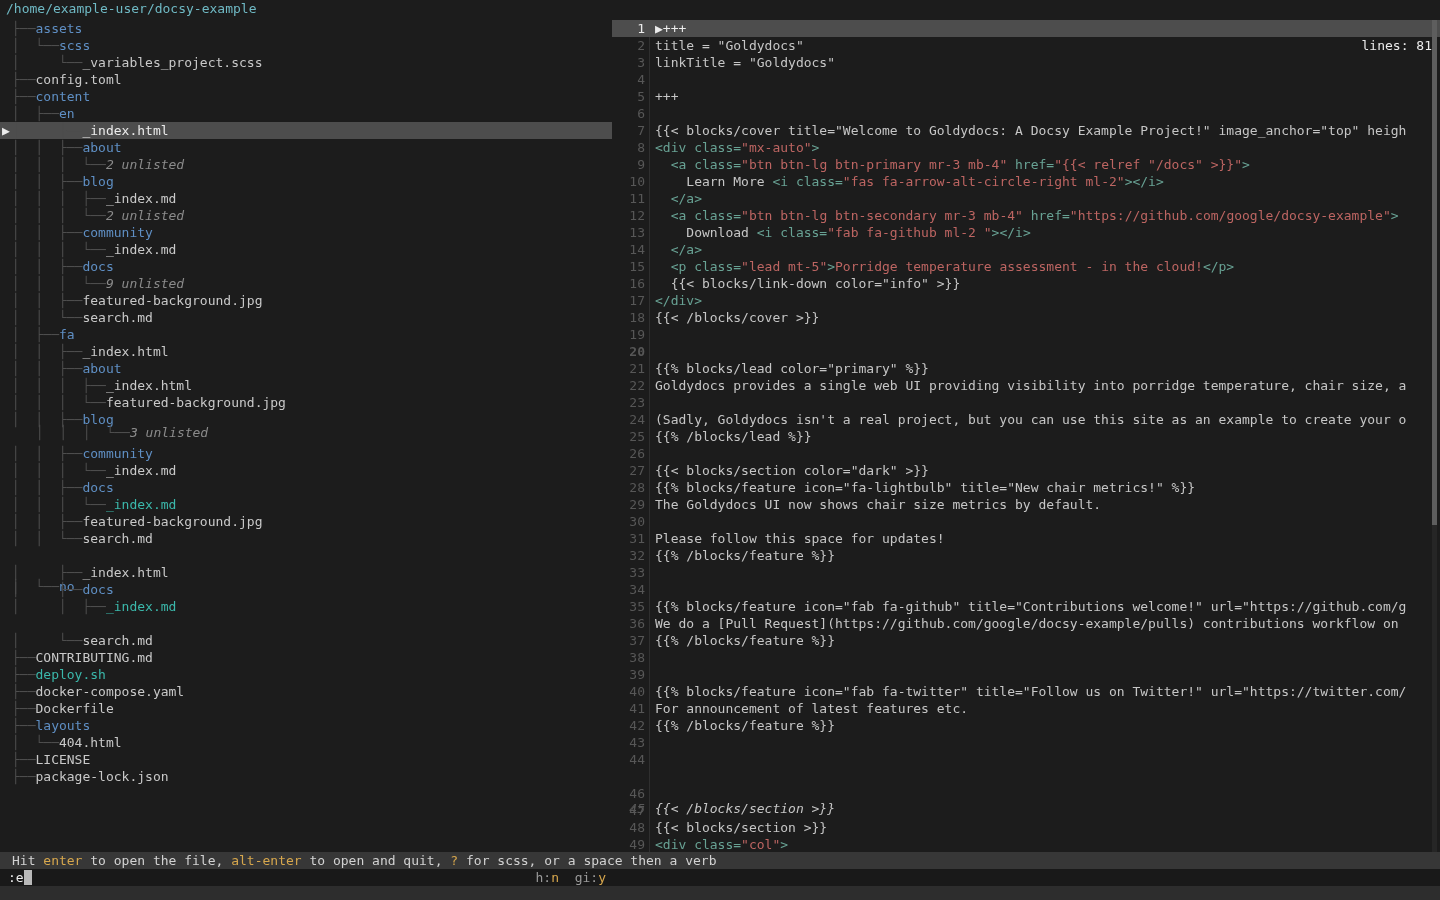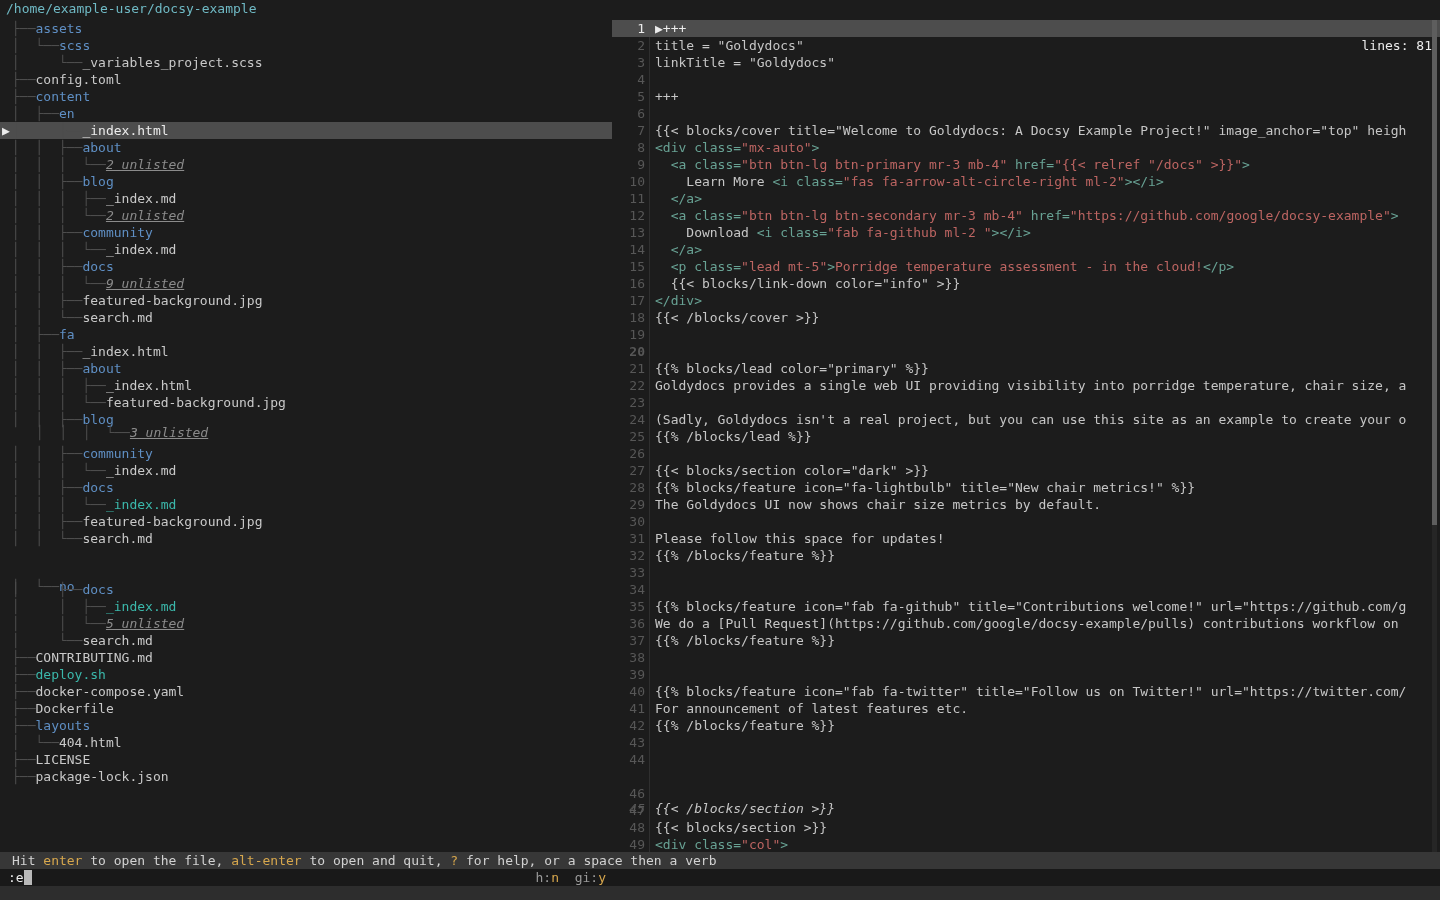--- a/index.html
+++ b/index.html
@@ -16,21 +16,21 @@
   .trow{padding-left:12px;}
   .trow .prefix{color:var(--branch);}
   .trow.sel{background:var(--selbg);}
   .trow.sel .prefix{color:var(--selbg);}
   .trow.sel .tname{color:var(--white);}
   .sel-arrow{position:absolute;left:2px;top:0;color:var(--white);}
   .c-dir{color:var(--dir);}
   .c-file{color:var(--file);}
   .c-exec{color:var(--teal);}
   .c-teal{color:var(--teal);}
-  .c-unlisted{color:var(--unlisted);font-style:italic;text-decoration:underline;}
+  .c-unlisted{color:var(--unlisted);font-style:italic;}
   
   #preview-panel{position:absolute;left:612px;top:0;width:828px;height:852px;overflow:hidden;}
   #preview-header{top:3px;}
   #preview-title{position:absolute;left:2px;color:var(--white);}
   #preview-lines{position:absolute;right:8px;color:var(--white);}
   .cline{padding-left:0;}
   .cline .ln{display:inline-block;width:33px;text-align:right;padding-right:10px;color:var(--lnum);}
   .cline.sel{background:var(--selbg);}
   .cline.sel .ln{color:var(--white);}
   .gutter-sep{position:absolute;left:37px;top:20px;height:832px;width:1px;background:#2f2f2f;}
@@ -80,23 +80,23 @@
     <div class="row trow" style="top: 394px;"><span class="prefix">│  │  │  └──</span><span class="tname c-file">featured-background.jpg</span></div>
     <div class="row trow" style="top: 411px;"><span class="prefix">│  │  ├──</span><span class="tname c-dir">blog</span></div>
     <div class="row trow" style="top: 424px; padding-left: 36px;"><span class="prefix">│  │  │  └──</span><span class="tname c-unlisted">3 unlisted</span></div>
     <div class="row trow" style="top: 445px;"><span class="prefix">│  │  ├──</span><span class="tname c-dir">community</span></div>
     <div class="row trow" style="top: 462px;"><span class="prefix">│  │  │  └──</span><span class="tname c-file">_index.md</span></div>
     <div class="row trow" style="top: 479px;"><span class="prefix">│  │  ├──</span><span class="tname c-dir">docs</span></div>
     <div class="row trow" style="top: 496px;"><span class="prefix">│  │  │  └──</span><span class="tname c-teal">_index.md</span></div>
     <div class="row trow" style="top: 513px;"><span class="prefix">│  │  ├──</span><span class="tname c-file">featured-background.jpg</span></div>
     <div class="row trow" style="top: 530px;"><span class="prefix">│  │  └──</span><span class="tname c-file">search.md</span></div>
     <div class="row trow" style="top: 578px;"><span class="prefix">│  └──</span><span class="tname c-dir">no</span></div>
+    <div class="row trow" style="top: 564px;"><span class="prefix">│     ├──</span><span class="tname c-file">_index.html</span></div>
     <div class="row trow" style="top: 581px;"><span class="prefix">│     ├──</span><span class="tname c-dir">docs</span></div>
     <div class="row trow" style="top: 598px;"><span class="prefix">│     │  ├──</span><span class="tname c-teal">_index.md</span></div>
-    <div class="row trow" style="top: 615px;"><span class="prefix">│     │  └──</span><span class="tname c-unlisted">5 unlisted</span></div>
     <div class="row trow" style="top: 632px;"><span class="prefix">│     └──</span><span class="tname c-file">search.md</span></div>
     <div class="row trow" style="top: 649px;"><span class="prefix">├──</span><span class="tname c-file">CONTRIBUTING.md</span></div>
     <div class="row trow" style="top: 666px;"><span class="prefix">├──</span><span class="tname c-exec">deploy.sh</span></div>
     <div class="row trow" style="top: 700px;"><span class="prefix">├──</span><span class="tname c-file">Dockerfile</span></div>
     <div class="row trow" style="top: 683px;"><span class="prefix">├──</span><span class="tname c-file">docker-compose.yaml</span></div>
     <div class="row trow" style="top: 717px;"><span class="prefix">├──</span><span class="tname c-dir">layouts</span></div>
     <div class="row trow" style="top: 734px;"><span class="prefix">│  └──</span><span class="tname c-file">404.html</span></div>
     <div class="row trow" style="top: 751px;"><span class="prefix">├──</span><span class="tname c-file">LICENSE</span></div>
     <div class="row trow" style="top: 768px;"><span class="prefix">├──</span><span class="tname c-file">package-lock.json</span></div>
     <div class="row trow" style="top: 818px; text-decoration: underline;"><span class="prefix">├──</span><span class="tname c-file">package.json</span></div>
@@ -159,18 +159,18 @@
     <div class="row cline" style="top: 800px; font-style: italic;"><span class="ln">45</span><span class="s-fg">{{&lt; /blocks/section &gt;}}</span></div>
     <div class="row cline" style="top: 785px;"><span class="ln">46</span></div>
     <div class="row cline" style="top: 802px;"><span class="ln">47</span></div>
     <div class="row cline" style="top: 819px;"><span class="ln">48</span><span class="s-fg">{{&lt; blocks/section &gt;}}</span></div>
     <div class="row cline" style="top: 836px;"><span class="ln">49</span><span class="s-tag">&lt;div class=</span><span class="s-str">"col"</span><span class="s-tag">&gt;</span></div>
     <div id="scroll-track">
     <div id="scroll-thumb"></div>
   </div>
 </div>
 
-<div class="row" id="hint-bar"><span>Hit </span><span class="gold">enter</span><span> to open the file, </span><span class="gold">alt-enter</span><span> to open and quit, </span><span class="gold">?</span><span> for help, or a space then a verb</span></div>
+<div class="row" id="hint-bar"><span>Hit </span><span class="gold">enter</span><span> to open the file, </span><span class="gold">alt-enter</span><span> to open and quit, </span><span class="gold">?</span><span> for scss, or a space then a verb</span></div>
 
 <div class="row" id="input-row"><span>:e</span><span id="cursor"></span></div>
 <div class="row" id="flags"><span class="flag-k">h:</span><span class="gold">n</span><span class="flag-k">  </span><span class="flag-k">gi:</span><span class="gold">y</span></div>
 
 <div id="bottom-strip"></div>
 
 </body></html>

